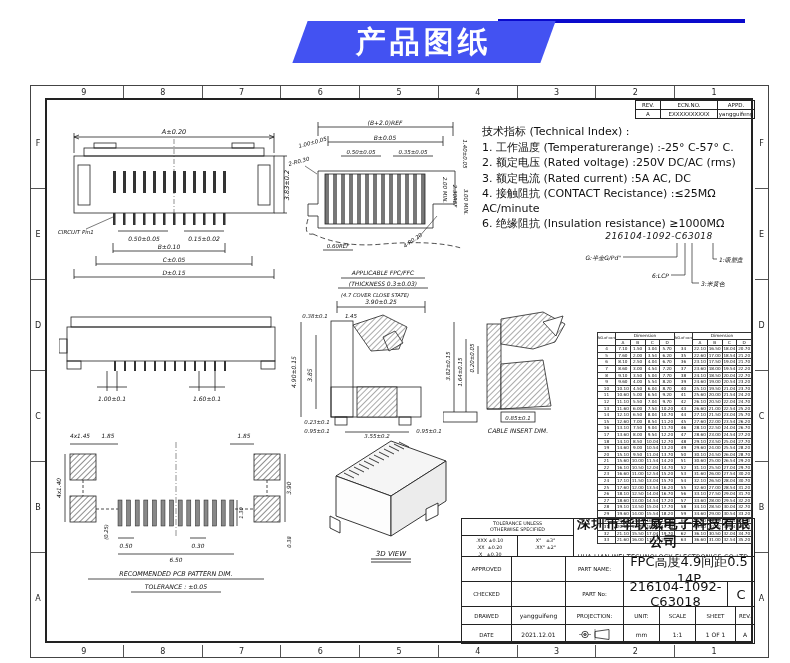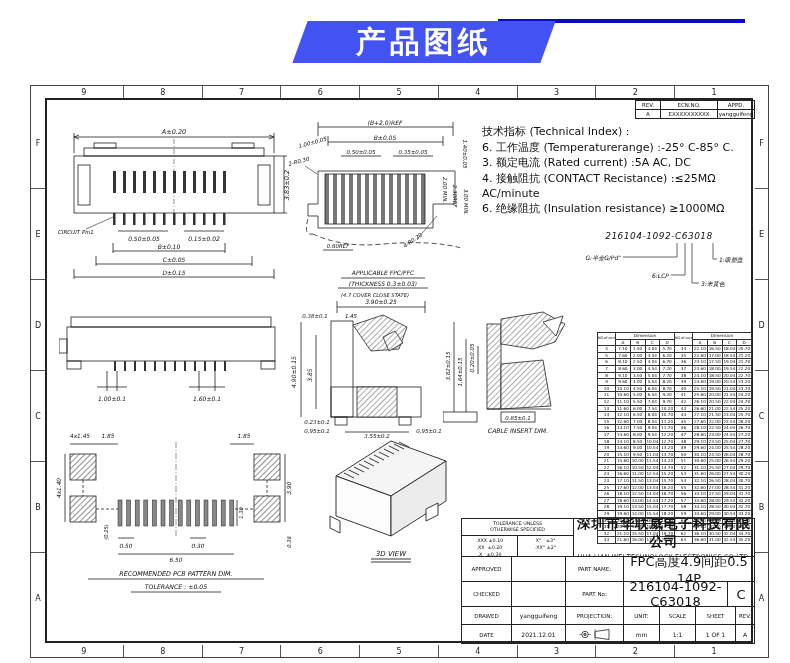--- a/index.html
+++ b/index.html
@@ -115,21 +115,22 @@
       <td>A</td>
       <td>EXXXXXXXXXX</td>
       <td>yangguifeng</td>
     </tr>
   </tbody>
     </table>
 
   <div class="tech-index">
     <div class="ti-title">技术指标 (Technical Index) :</div>
     <div>
-        <div>6. 工作温度 (Temperaturerange) :-25° C-85° C.</div>
+        <div>1. 工作温度 (Temperaturerange) :-25° C-57° C.</div>
+        <div>2. 额定电压 (Rated voltage) :250V DC/AC (rms)</div>
         <div>3. 额定电流 (Rated current) :5A AC, DC</div>
         <div>4. 接触阻抗 (CONTACT Recistance) :≤25MΩ</div>
         <div>AC/minute</div>
         <div>6. 绝缘阻抗 (Insulation resistance) ≥1000MΩ</div>
       </div>
   </div>
 
   <div class="view" style="left:25px;top:27px">
     <svg width="235" height="195" viewBox="0 0 235 195">
       <g stroke="#222" stroke-width="0.8" fill="none">

